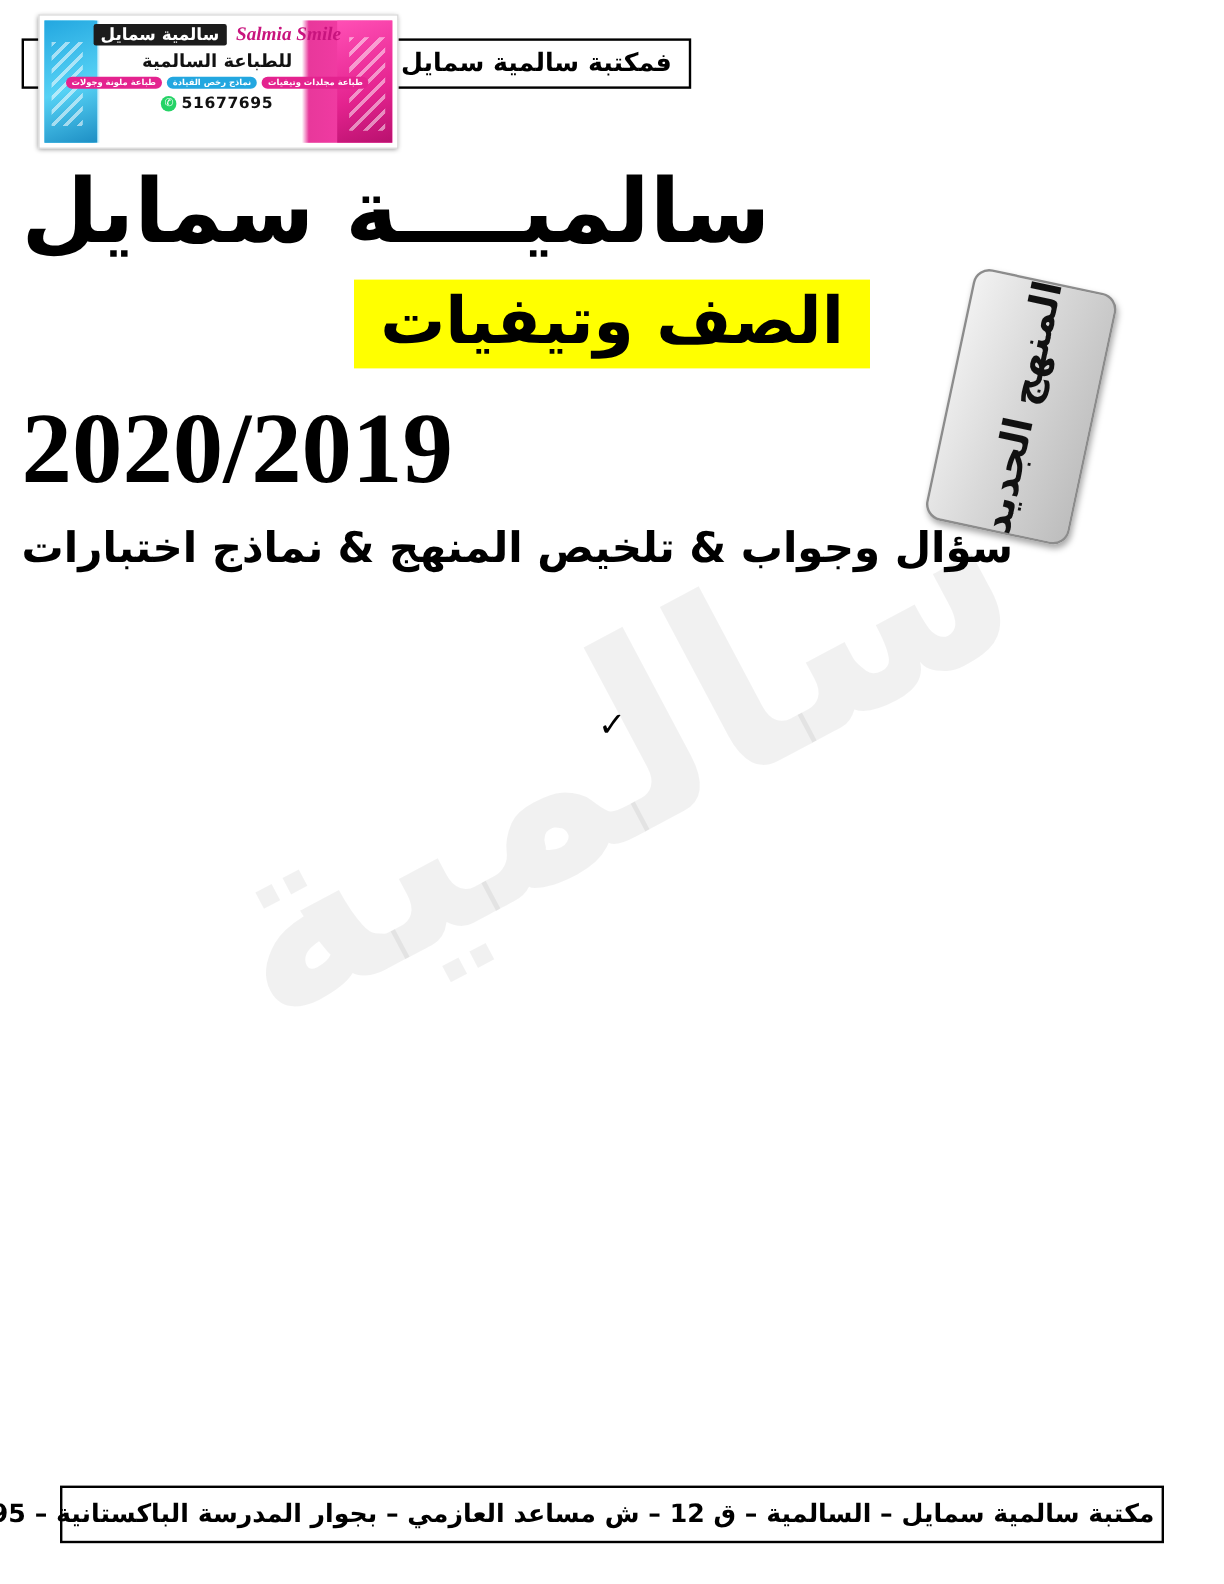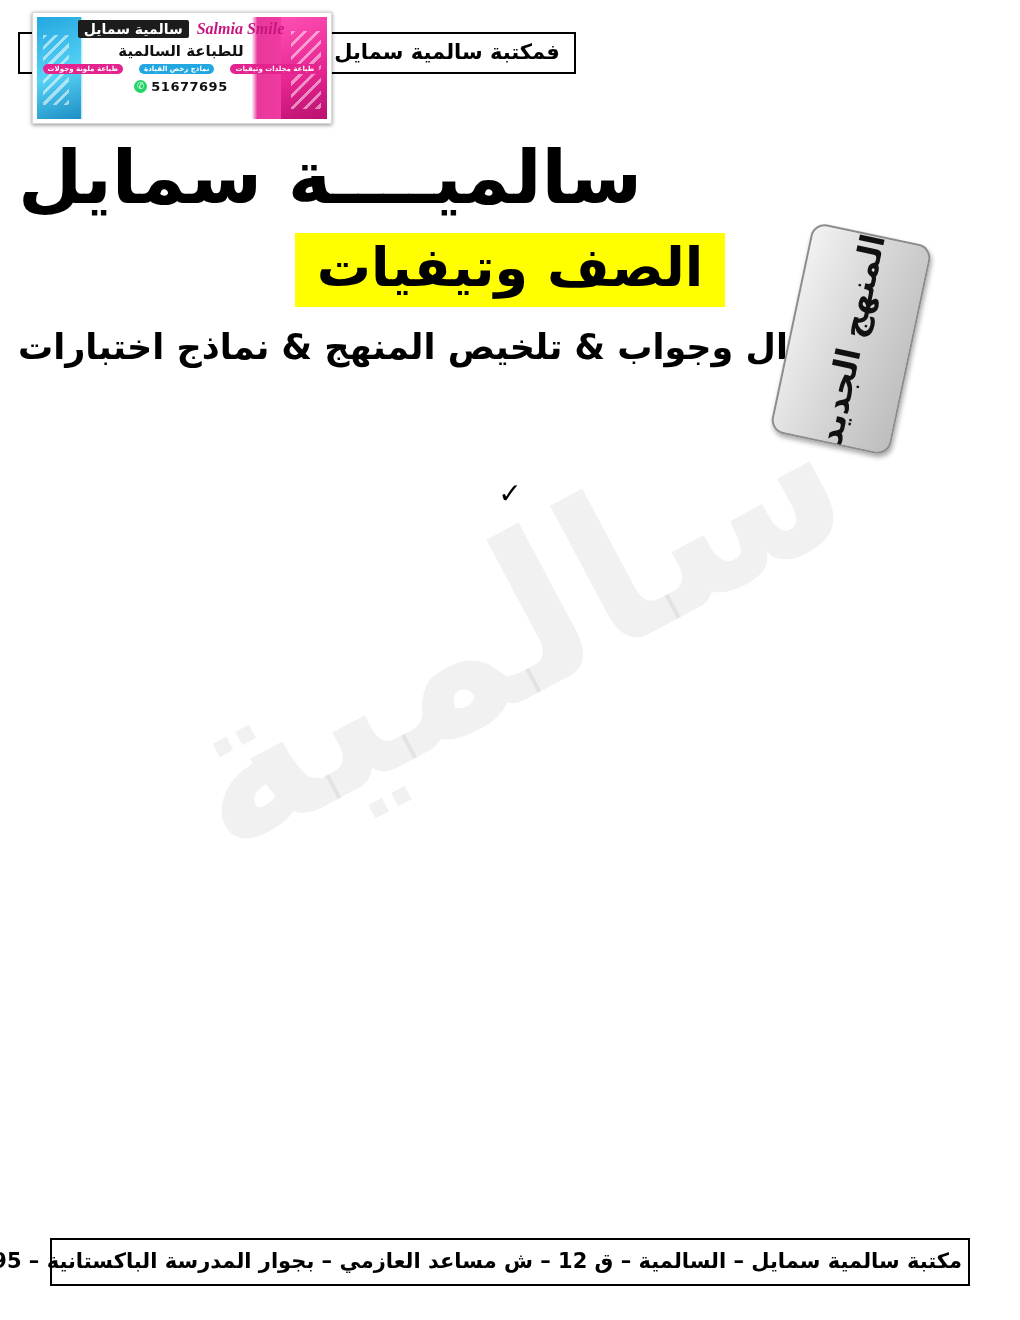--- a/index.html
+++ b/index.html
@@ -153,21 +153,21 @@
     font-family: "DejaVu Sans", sans-serif;
     font-size: 15px;
     font-weight: bold;
     color: #111;
     margin-top: 4px;
     white-space: nowrap;
   }
   .logo-row3 {
     display: flex;
     flex-direction: row-reverse;
-    gap: 16px;
+    gap: 4px;
     margin-top: 4px;
   }
   .logo-chip {
     font-family: "DejaVu Sans", sans-serif;
     font-size: 7px;
     font-weight: bold;
     color: #fff;
     background: #e4238f;
     border-radius: 7px;
     padding: 1px 5px;
@@ -377,20 +377,21 @@
   <div class="main">
 
     <div class="title-school">سالميــــة سمايل</div>
 
 
     <div class="title-grade-wrap">
       <div class="hl-yellow title-grade">الصف وتيفيات</div>
     </div>
 
 
+    <div class="title-year">2020/2019</div>
 
     <div class="title-contents">سؤال وجواب &amp; تلخيص المنهج &amp; نماذج اختبارات</div>
   </div>
 
   <div class="note-row">
     <span class="note-check">✓</span>
   </div>
 
   <div class="footer">مكتبة سالمية سمايل – السالمية – ق 12 – ش مساعد العازمي – بجوار المدرسة الباكستانية – 51677695</div>
 

